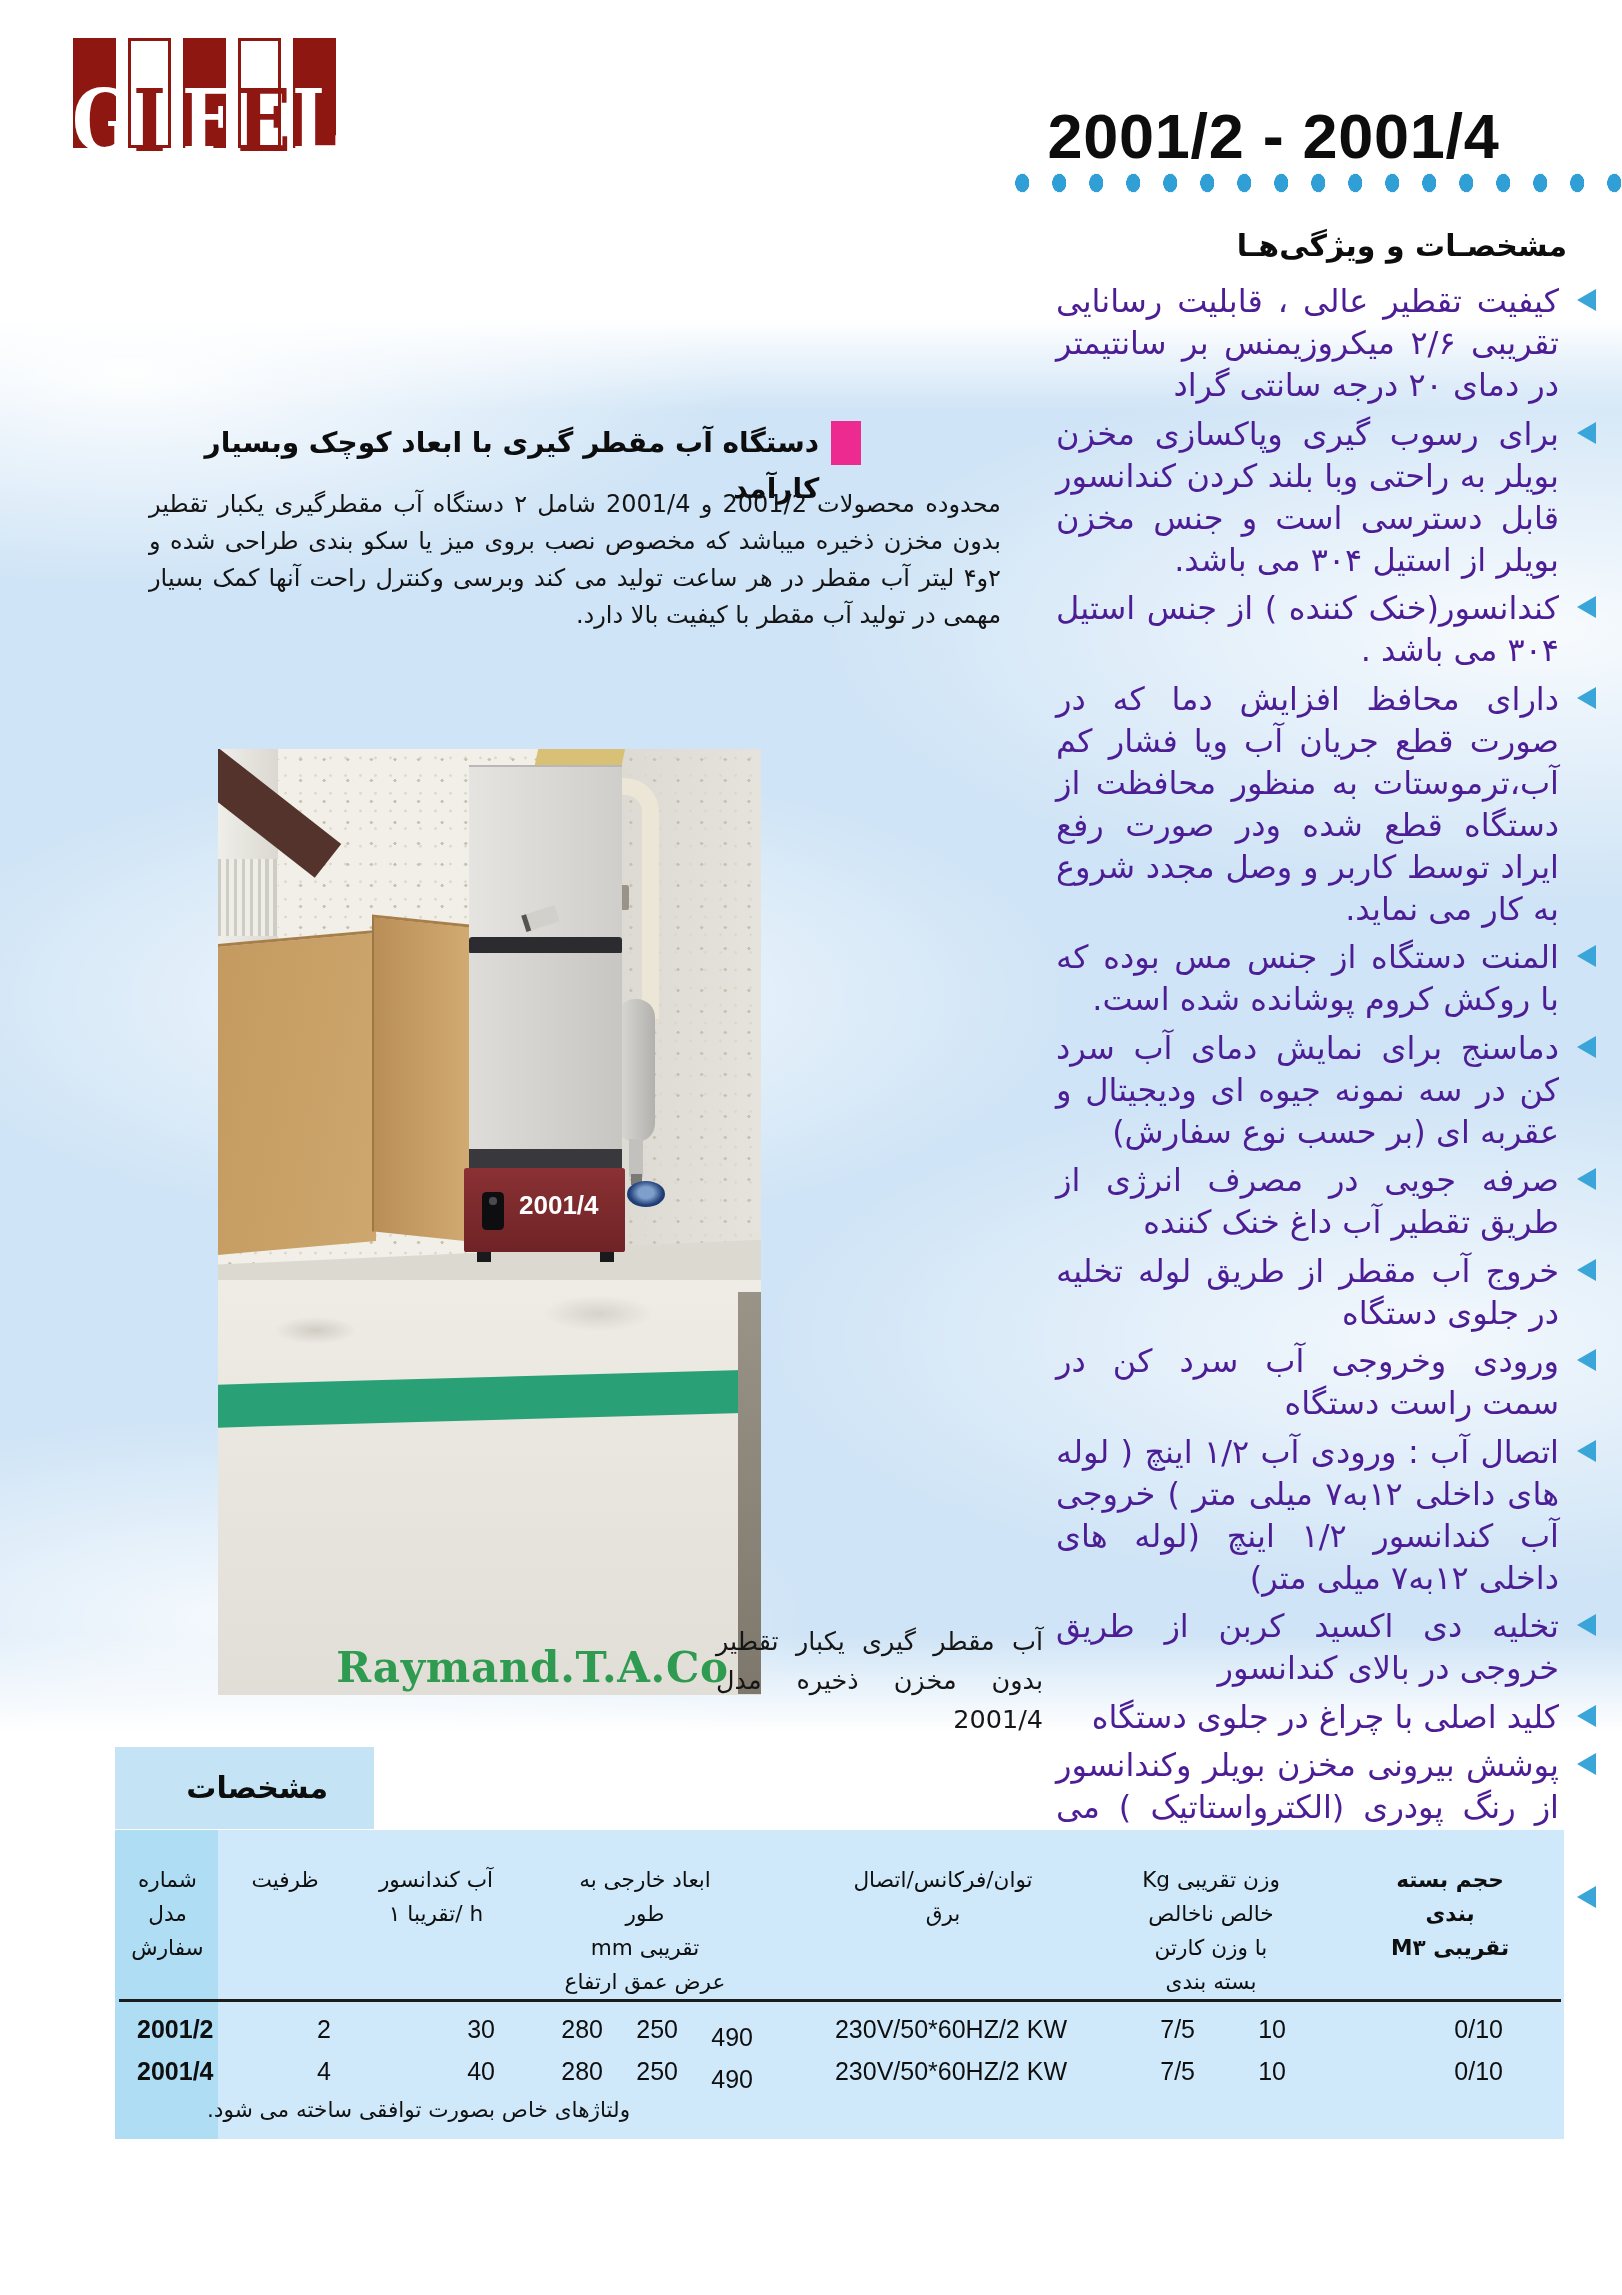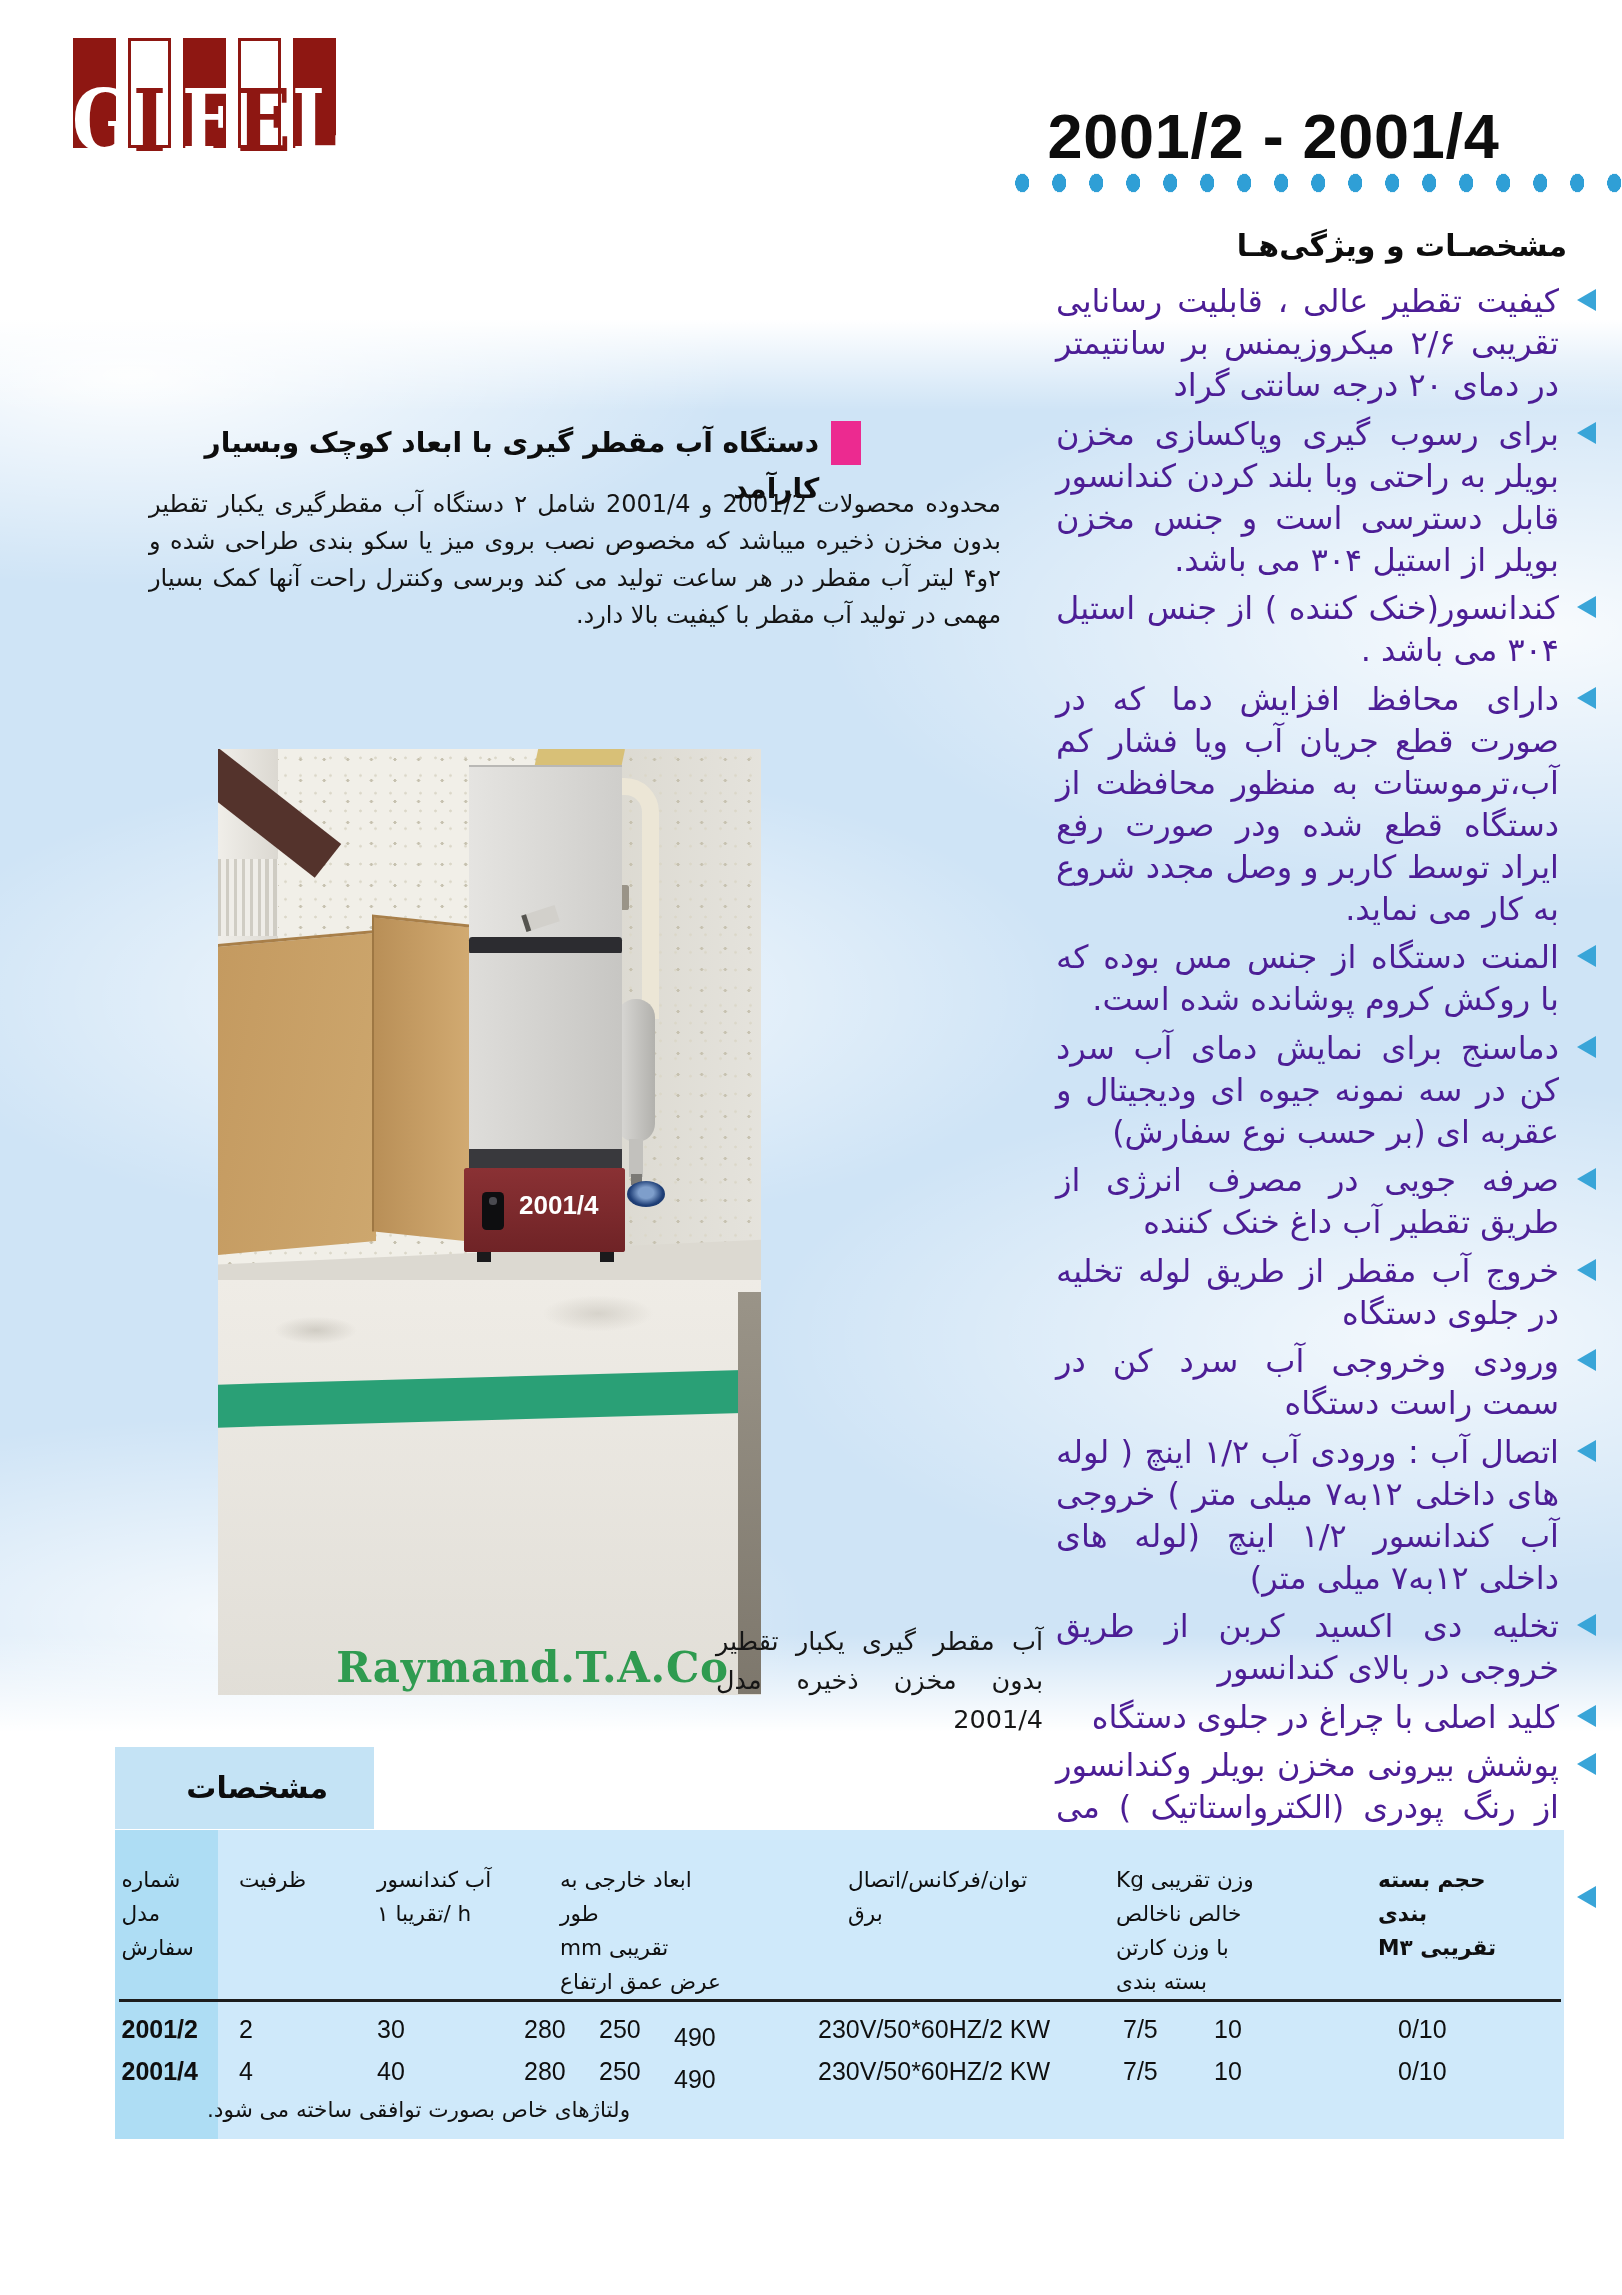--- a/index.html
+++ b/index.html
@@ -110,34 +110,34 @@
   
   .caption{position:absolute;left:716px;top:1622px;width:327px;direction:rtl;
       font-size:25.5px;line-height:39px;color:#161616;}
   .caption div{text-align:justify;text-align-last:justify;}
 
   
   .spec-tab{position:absolute;left:115px;top:1747px;width:259px;height:82px;background:#c4e3f5;
       direction:rtl;font-weight:bold;font-size:30px;line-height:82px;padding-right:46px;box-sizing:border-box;color:#0d0d0d;}
   .spec-panel{position:absolute;left:115px;top:1830px;width:1449px;height:309px;background:#cfe9fa;direction:rtl;}
   .model-col{position:absolute;right:1346px;left:0;top:0;height:309px;background:#aeddf4;}
-  .hcell{position:absolute;top:33px;text-align:left;font-size:21.6px;line-height:34px;color:#0f0f0f;}
+  .hcell{position:absolute;top:33px;text-align:center;font-size:21.6px;line-height:34px;color:#0f0f0f;}
   .hc-model{left:6.5px;width:92px;}
   .hc-cap{left:124px;width:92px;}
   .hc-cond{left:262px;width:118px;}
   .hc-dims{left:445px;width:170px;}
   .hc-power{left:733px;width:190px;}
   .hc-weight{left:1001px;width:190px;}
   .hc-vol{left:1263px;width:144px;font-weight:bold;}
   .ltrline{direction:ltr;}
   .rule{position:absolute;left:3.9px;top:169px;width:1442px;height:2.6px;background:#1c1c1c;}
   .drow{position:absolute;left:0;width:1449px;height:39px;font-family:"Liberation Sans",sans-serif;
       font-size:25px;color:#0f0f0f;direction:ltr;}
   .r1{top:185px;} .r2{top:227px;}
-  .dcell{position:absolute;text-align:left;}
+  .dcell{position:absolute;text-align:right;}
   .d-model{left:6.5px;width:92px;font-weight:bold;font-family:"Liberation Sans",sans-serif;}
   .d-cap{left:124px;width:92px;}
   .d-cond{left:262px;width:118px;}
   .d-dim1{left:409px;width:79px;} .d-dim2{left:484px;width:79px;} .d-dim3{left:559px;width:79px;margin-top:8px;}
   .d-power{left:703px;width:249px;}
   .d-wnet{left:1008px;width:72px;} .d-wgross{left:1099px;width:72px;}
   .d-vol{left:1283px;width:105px;}
   .footnote{position:absolute;left:92px;top:267px;width:497px;direction:rtl;text-align:left;
       font-size:21.6px;color:#121212;}
 </style>

